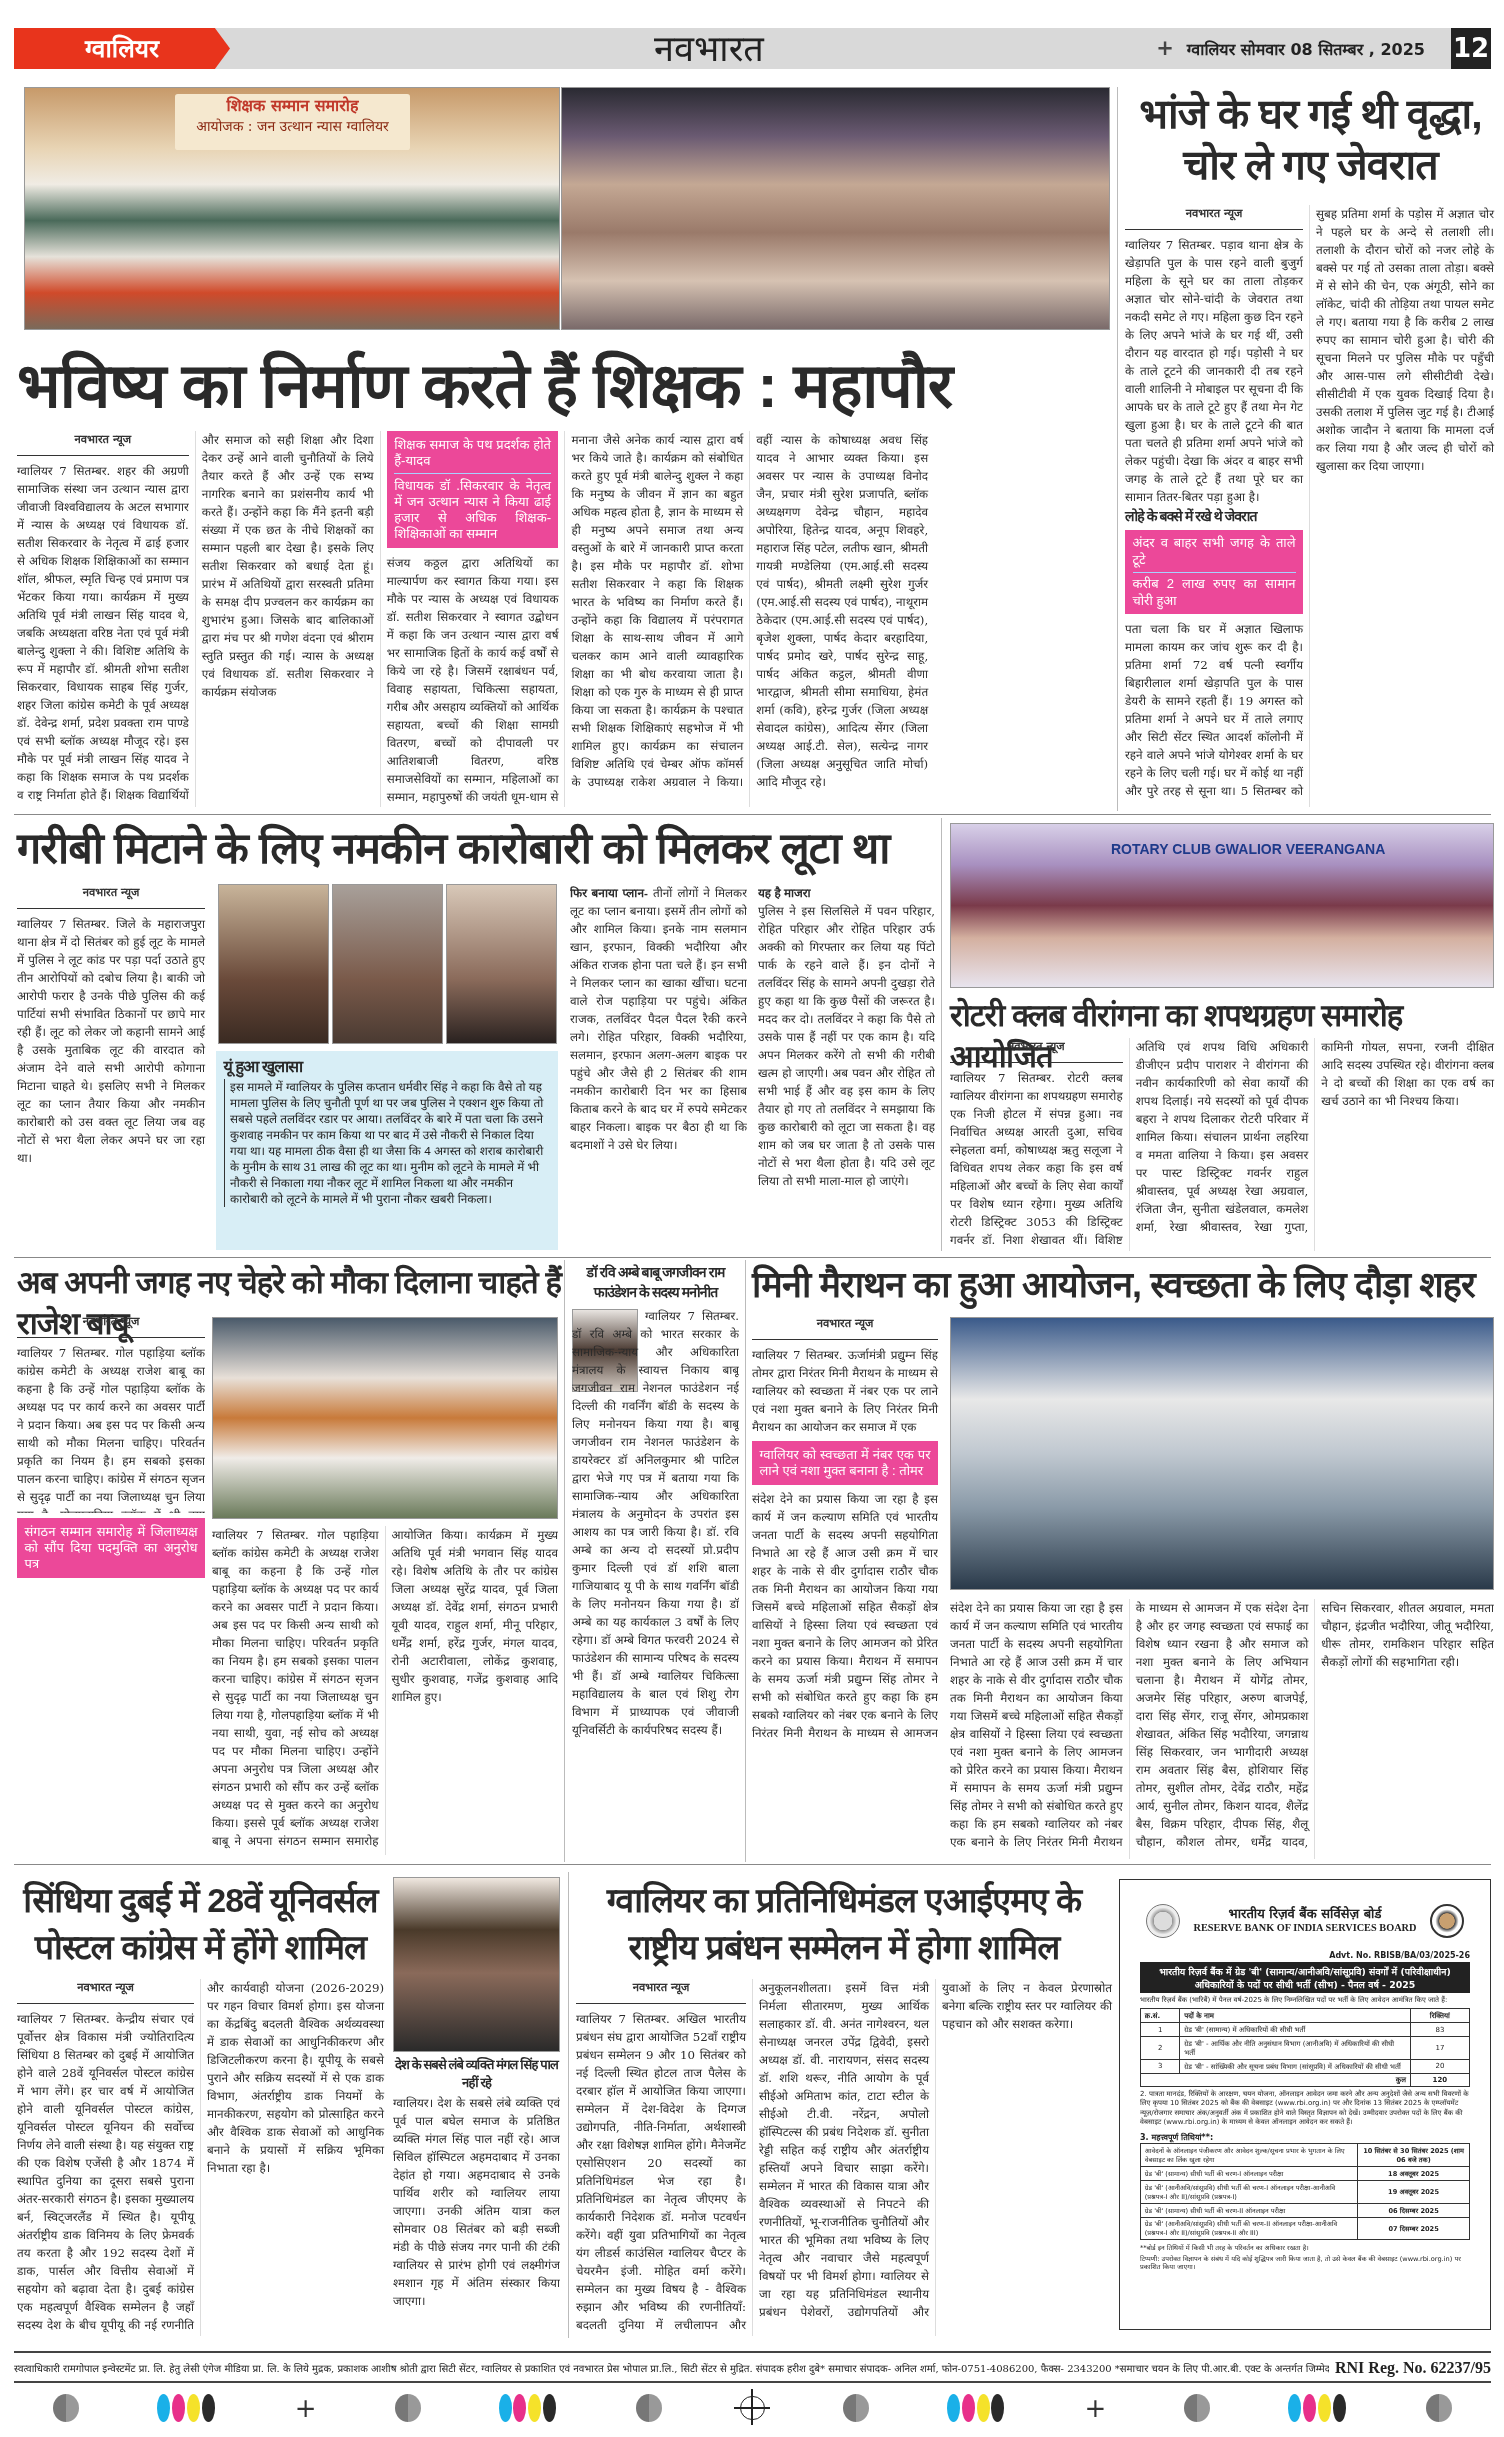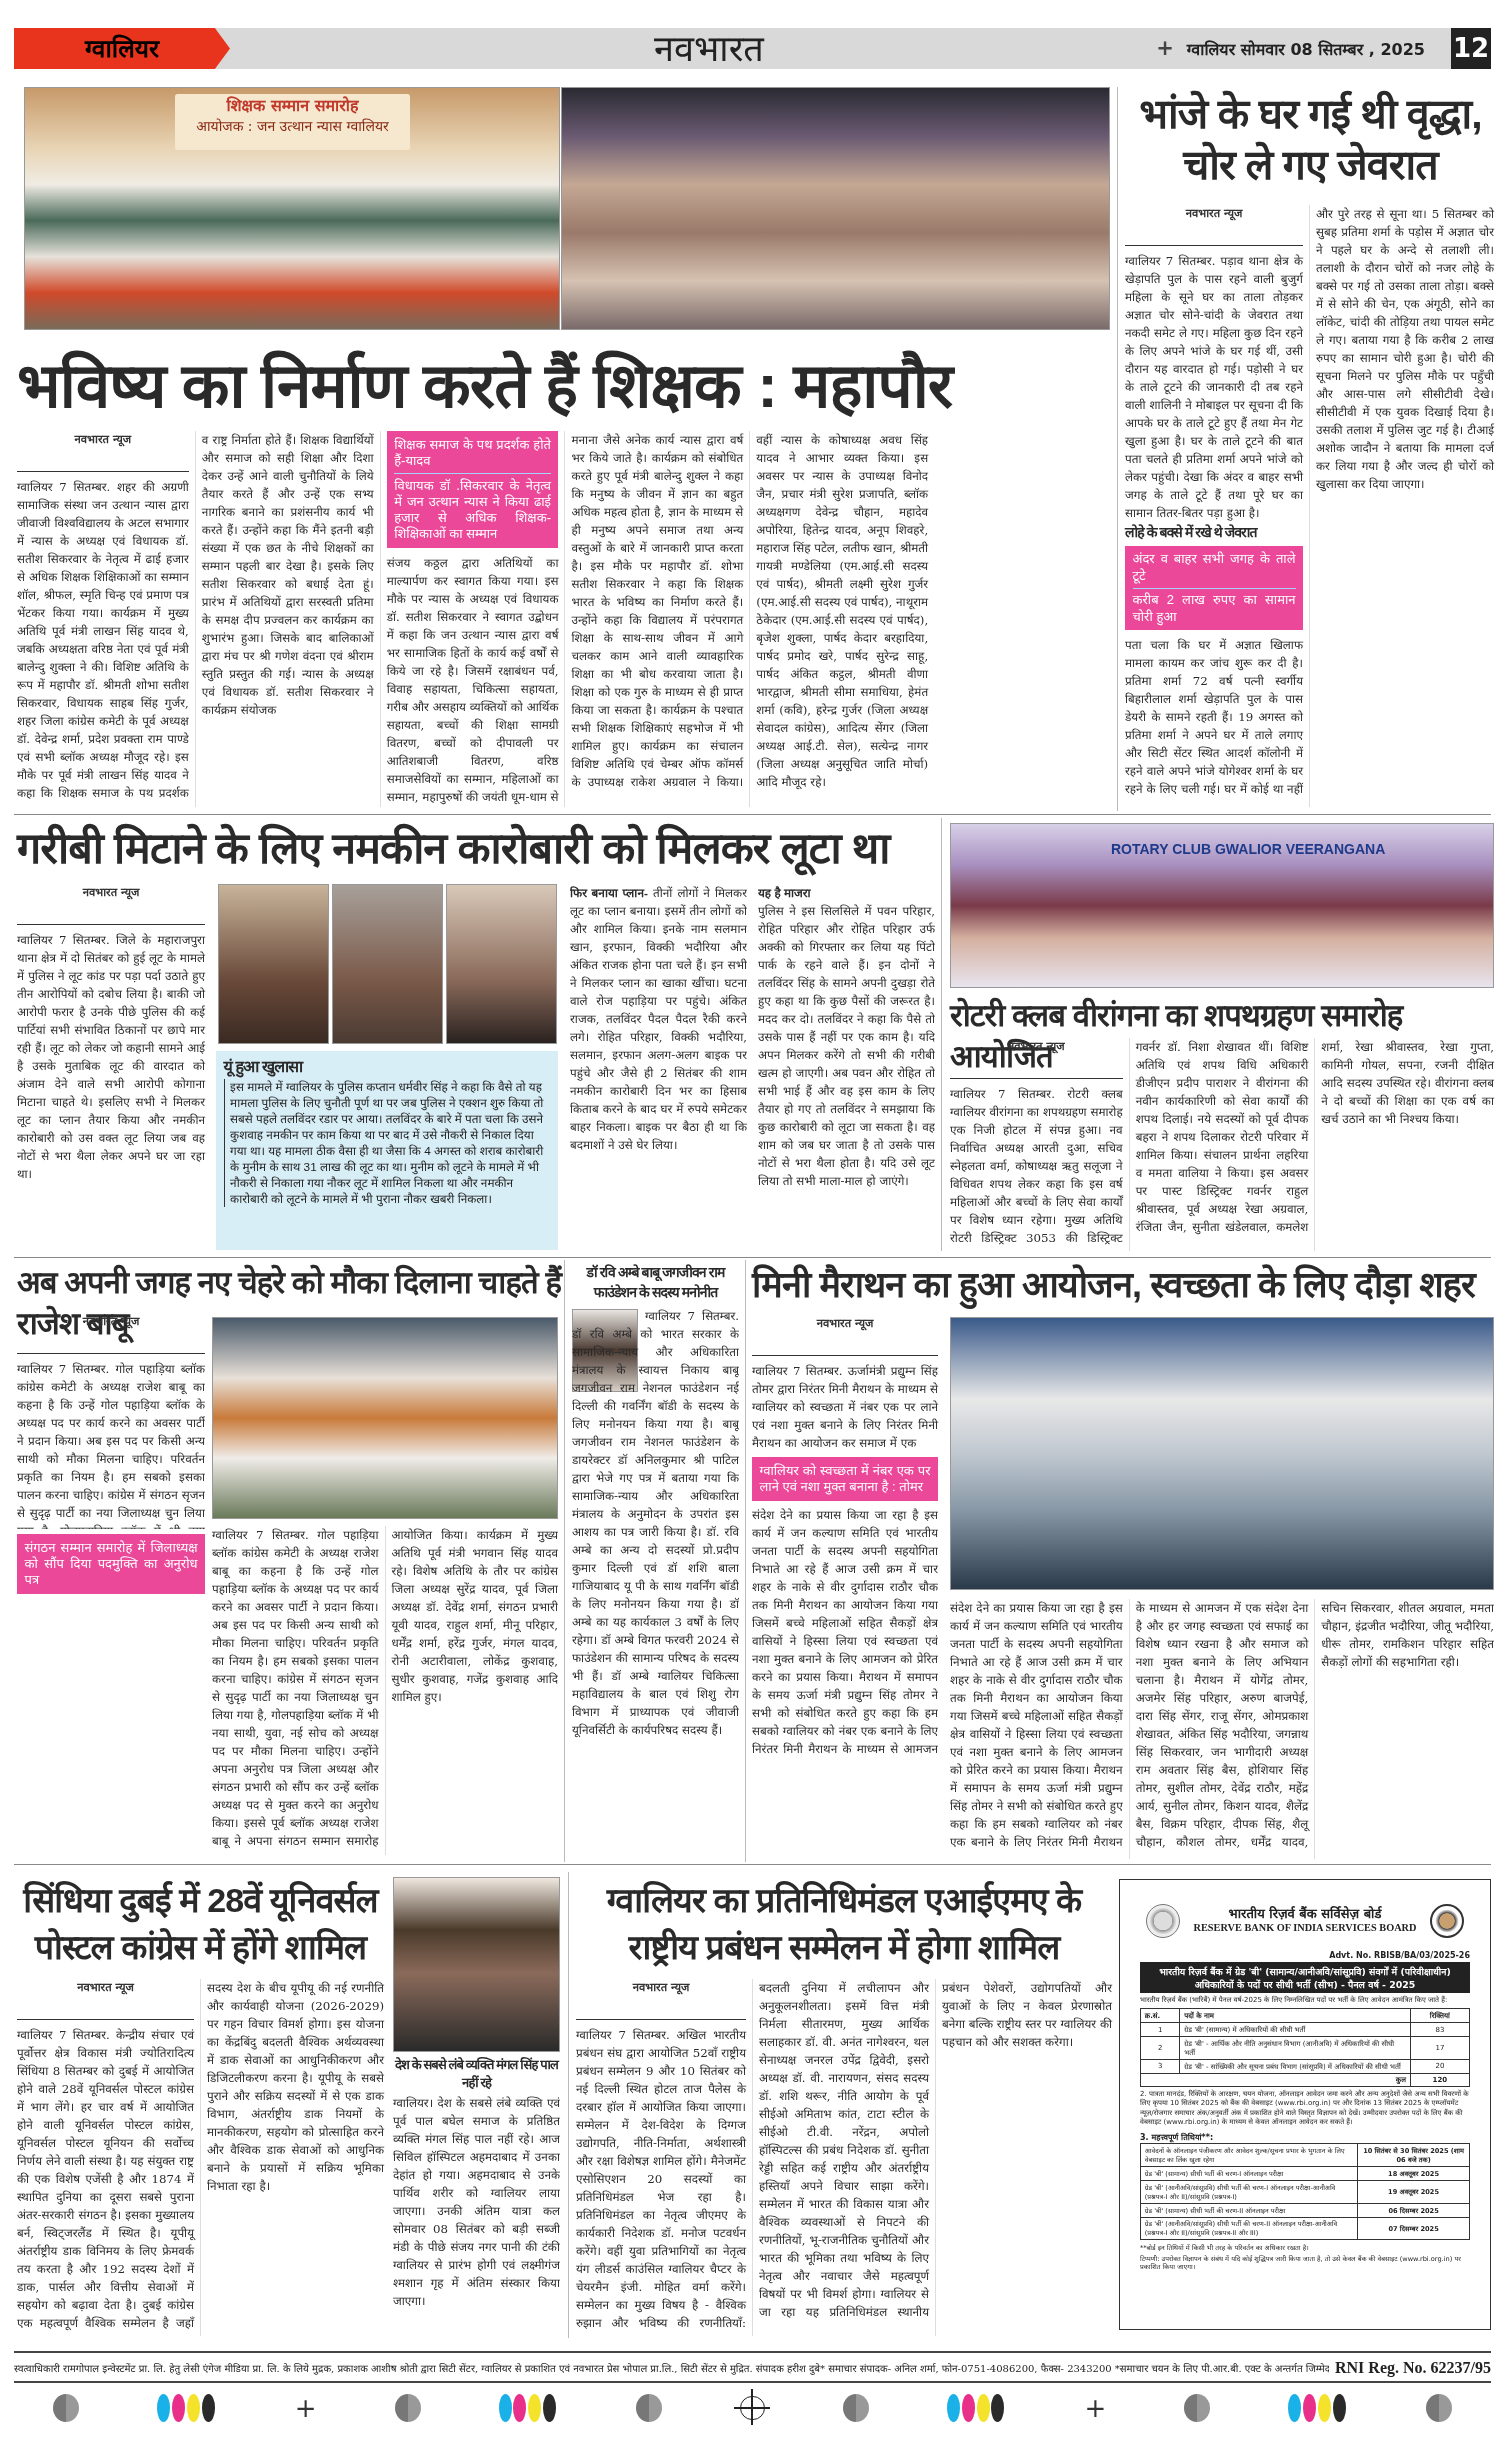--- a/index.html
+++ b/index.html
@@ -2,31 +2,31 @@
 <html style="font-size:15px"><head>
 <meta charset="utf-8">
 <style>
   * { box-sizing: border-box; margin: 0; padding: 0; }
   html, body { width: 1505px; height: 2438px; background: #ffffff; overflow: hidden; }
   body { font-family: "DejaVu Sans", sans-serif; color: #222; position: relative; }
 
   .abs { position: absolute; }
   .body-text { font-family: "DejaVu Serif", serif; font-size: 11.8px; line-height: 18px; color: #2b2b2b; text-align: justify; }
   .cols { column-gap: 13px; column-rule: 0.9px solid #ddd; }
-  .byline { font-family: "DejaVu Sans", sans-serif; font-size: 11.3px; font-weight: bold; text-align: center; padding-bottom: 22px; border-bottom: 1.4px solid #333; margin-bottom: 5.6px; color: #333; }
+  .byline { font-family: "DejaVu Sans", sans-serif; font-size: 11.3px; font-weight: bold; text-align: center; padding-bottom: 6px; border-bottom: 1.4px solid #333; margin-bottom: 5.6px; color: #333; }
   .hl { font-family: "Liberation Sans", sans-serif; font-weight: bold; color: #2a2a2a; letter-spacing: -0.9px; line-height: 1.05; }
   .photo { background: linear-gradient(135deg, #8a6b52 0%, #c9a98a 35%, #6d5a4a 60%, #b5b0a6 100%); border: 0.9px solid #999; }
   .bluebox { background: #ec4899; color: #fff; font-family: "Liberation Sans", sans-serif; font-weight: normal; padding: 5.6px 7.5px; line-height: 1.25; }
   .bluebox .sep { border-top: 1.4px solid #a9d0ff; margin: 3.8px 0; }
   .rule-h { height: 1.9px; background: #333; }
   .rule-v { width: 0.9px; background: #bbb; }
 
   
   #masthead { left: 14px; top: 28px; width: 1477px; height: 41px; background: #d9d9d9; }
-  #section-tag { left: 0; top: 0; width: 216px; height: 41px; background: #e8341c; color: #000000; font-size: 24.5px; font-weight: bold; text-align: center; line-height: 41px; clip-path: polygon(0 0, 93% 0, 100% 50%, 93% 100%, 0 100%); }
+  #section-tag { left: 0; top: 0; width: 216px; height: 41px; background: #e8341c; color: #ffffff; font-size: 24.5px; font-weight: bold; text-align: center; line-height: 41px; clip-path: polygon(0 0, 93% 0, 100% 50%, 93% 100%, 0 100%); }
   #paper-name { left: 640px; top: 0; height: 36px; line-height: 41px; font-size: 36px; font-weight: normal; color: #222; }
   #dateline { right: 66px; top: 0; height: 41px; line-height: 41px; font-size: 16px; font-weight: bold; color: #222; }
   #page-num { right: 0; top: 0; width: 40px; height: 41px; background: #222; color: #fff; font-size: 26px; font-weight: bold; line-height: 41px; text-align: center; }
   .reg-plus { font-size: 21px; color: #444; margin-right: 7.5px; }
 
   .table-ad { border-collapse: collapse; width: 100%; font-size: 8.5px; font-family: "DejaVu Sans", sans-serif; }
   .table-ad td, .table-ad th { border: 0.9px solid #333; padding: 1.9px 3.8px; }
   .table-ad th { font-weight: bold; text-align: left; }
   .num { text-align: center; }
 

